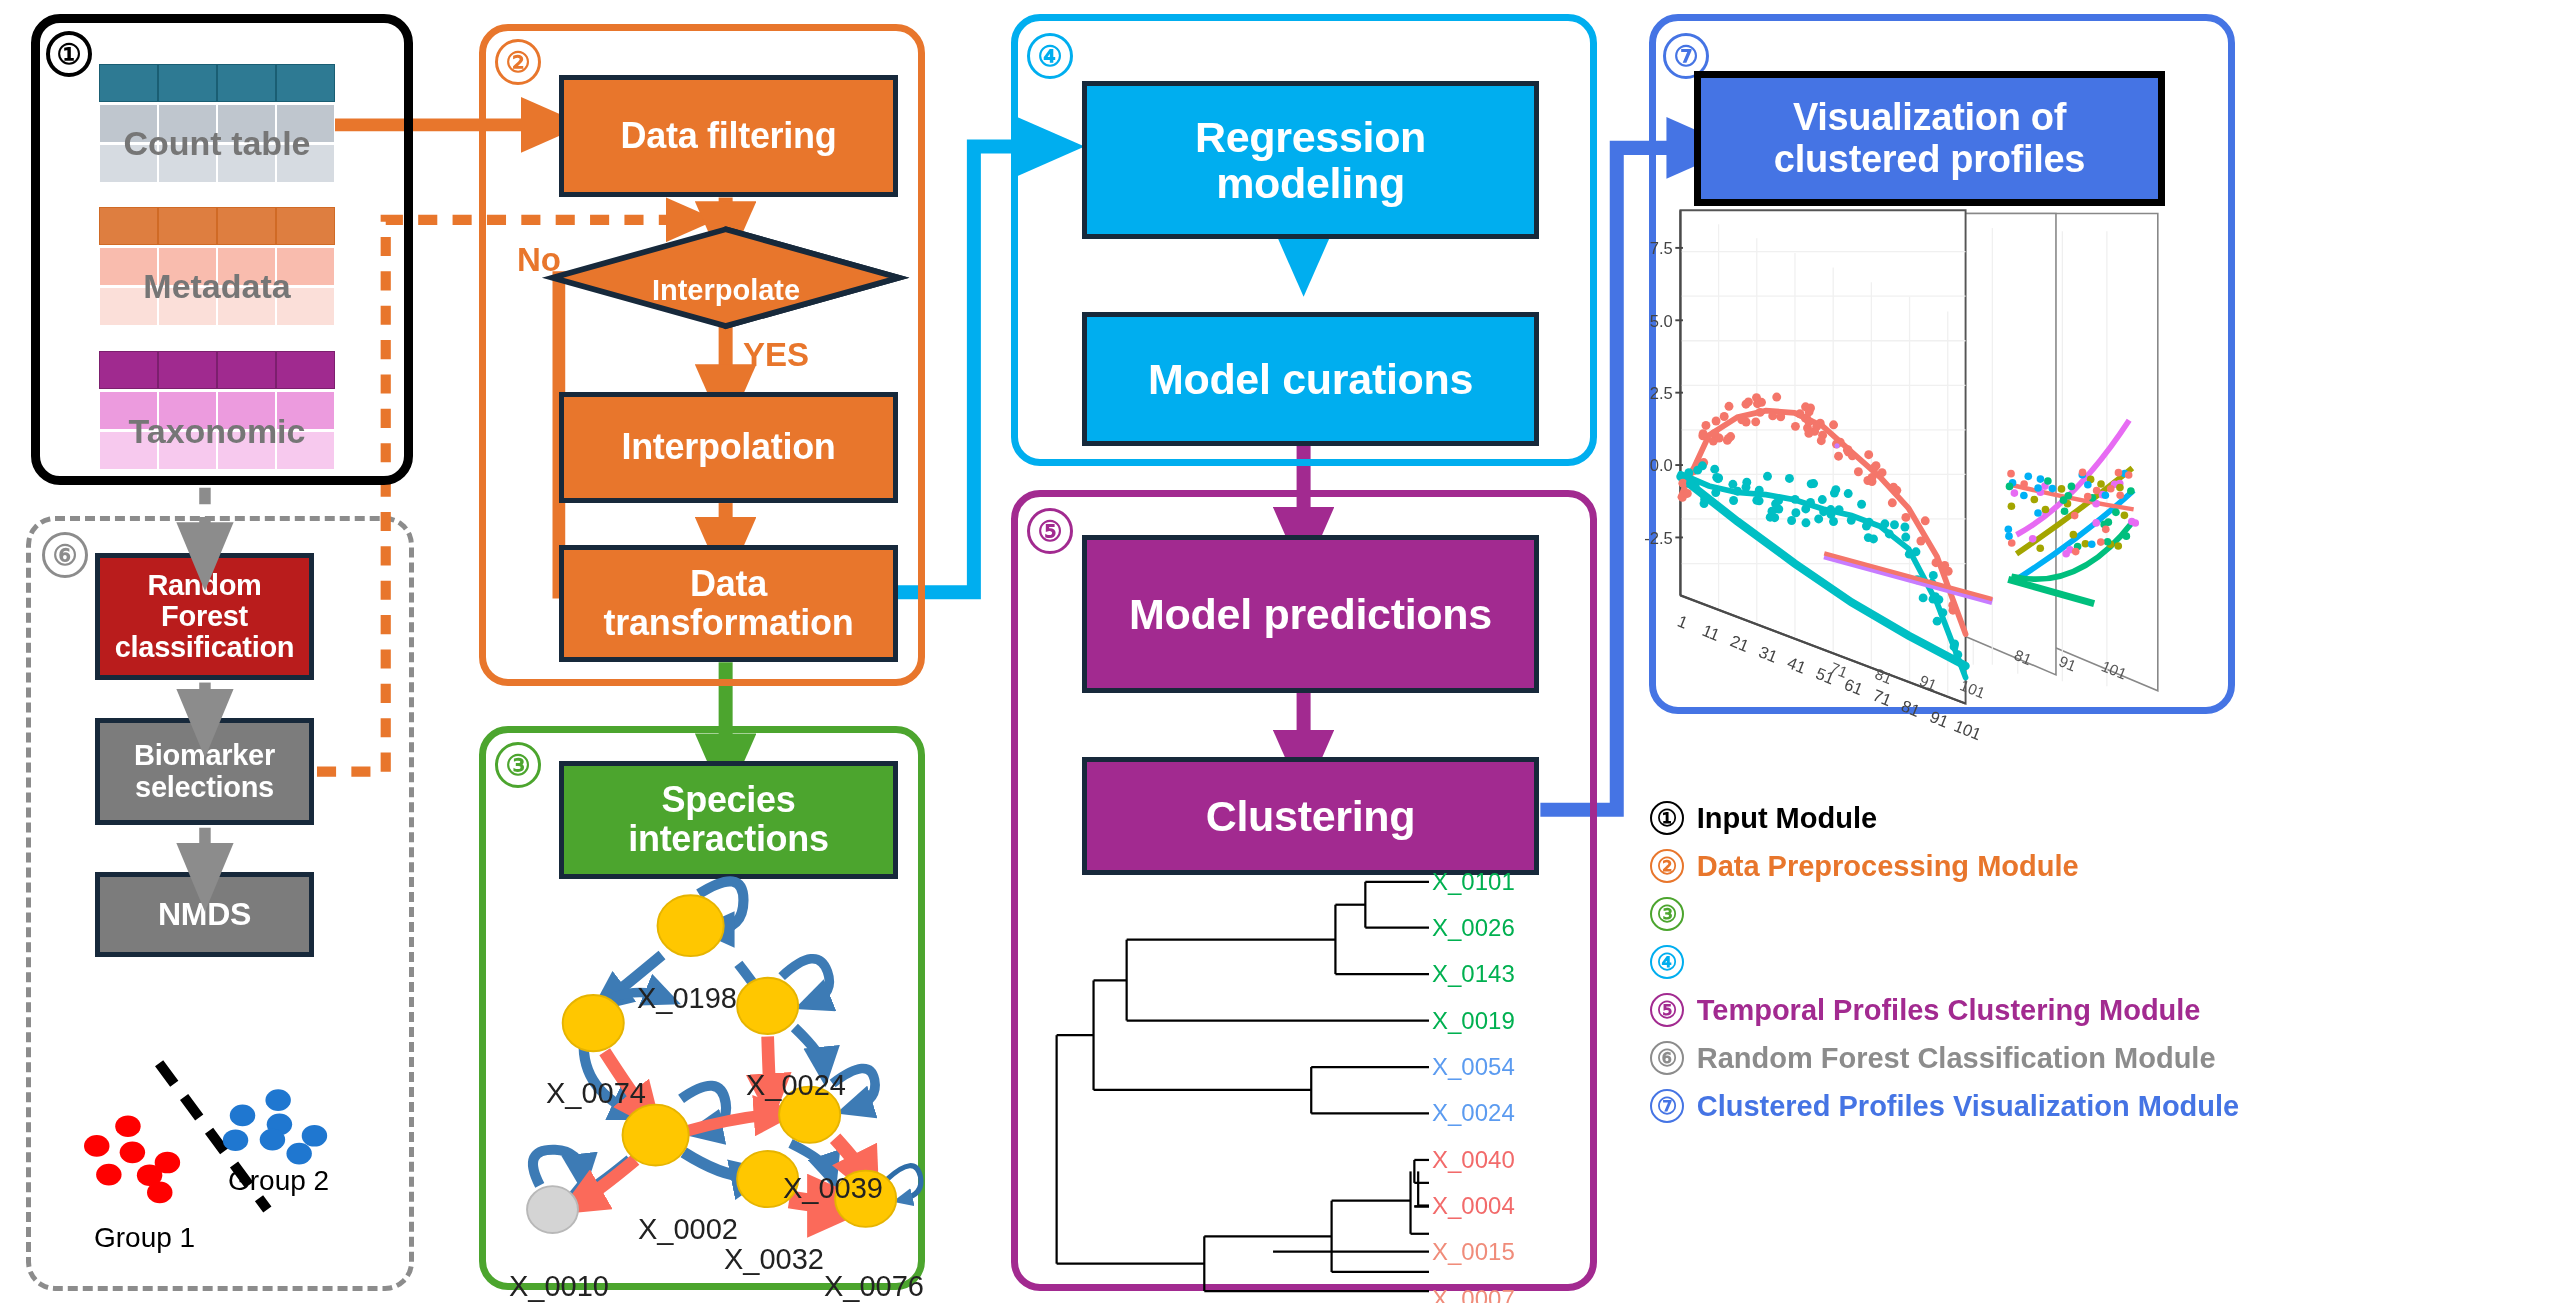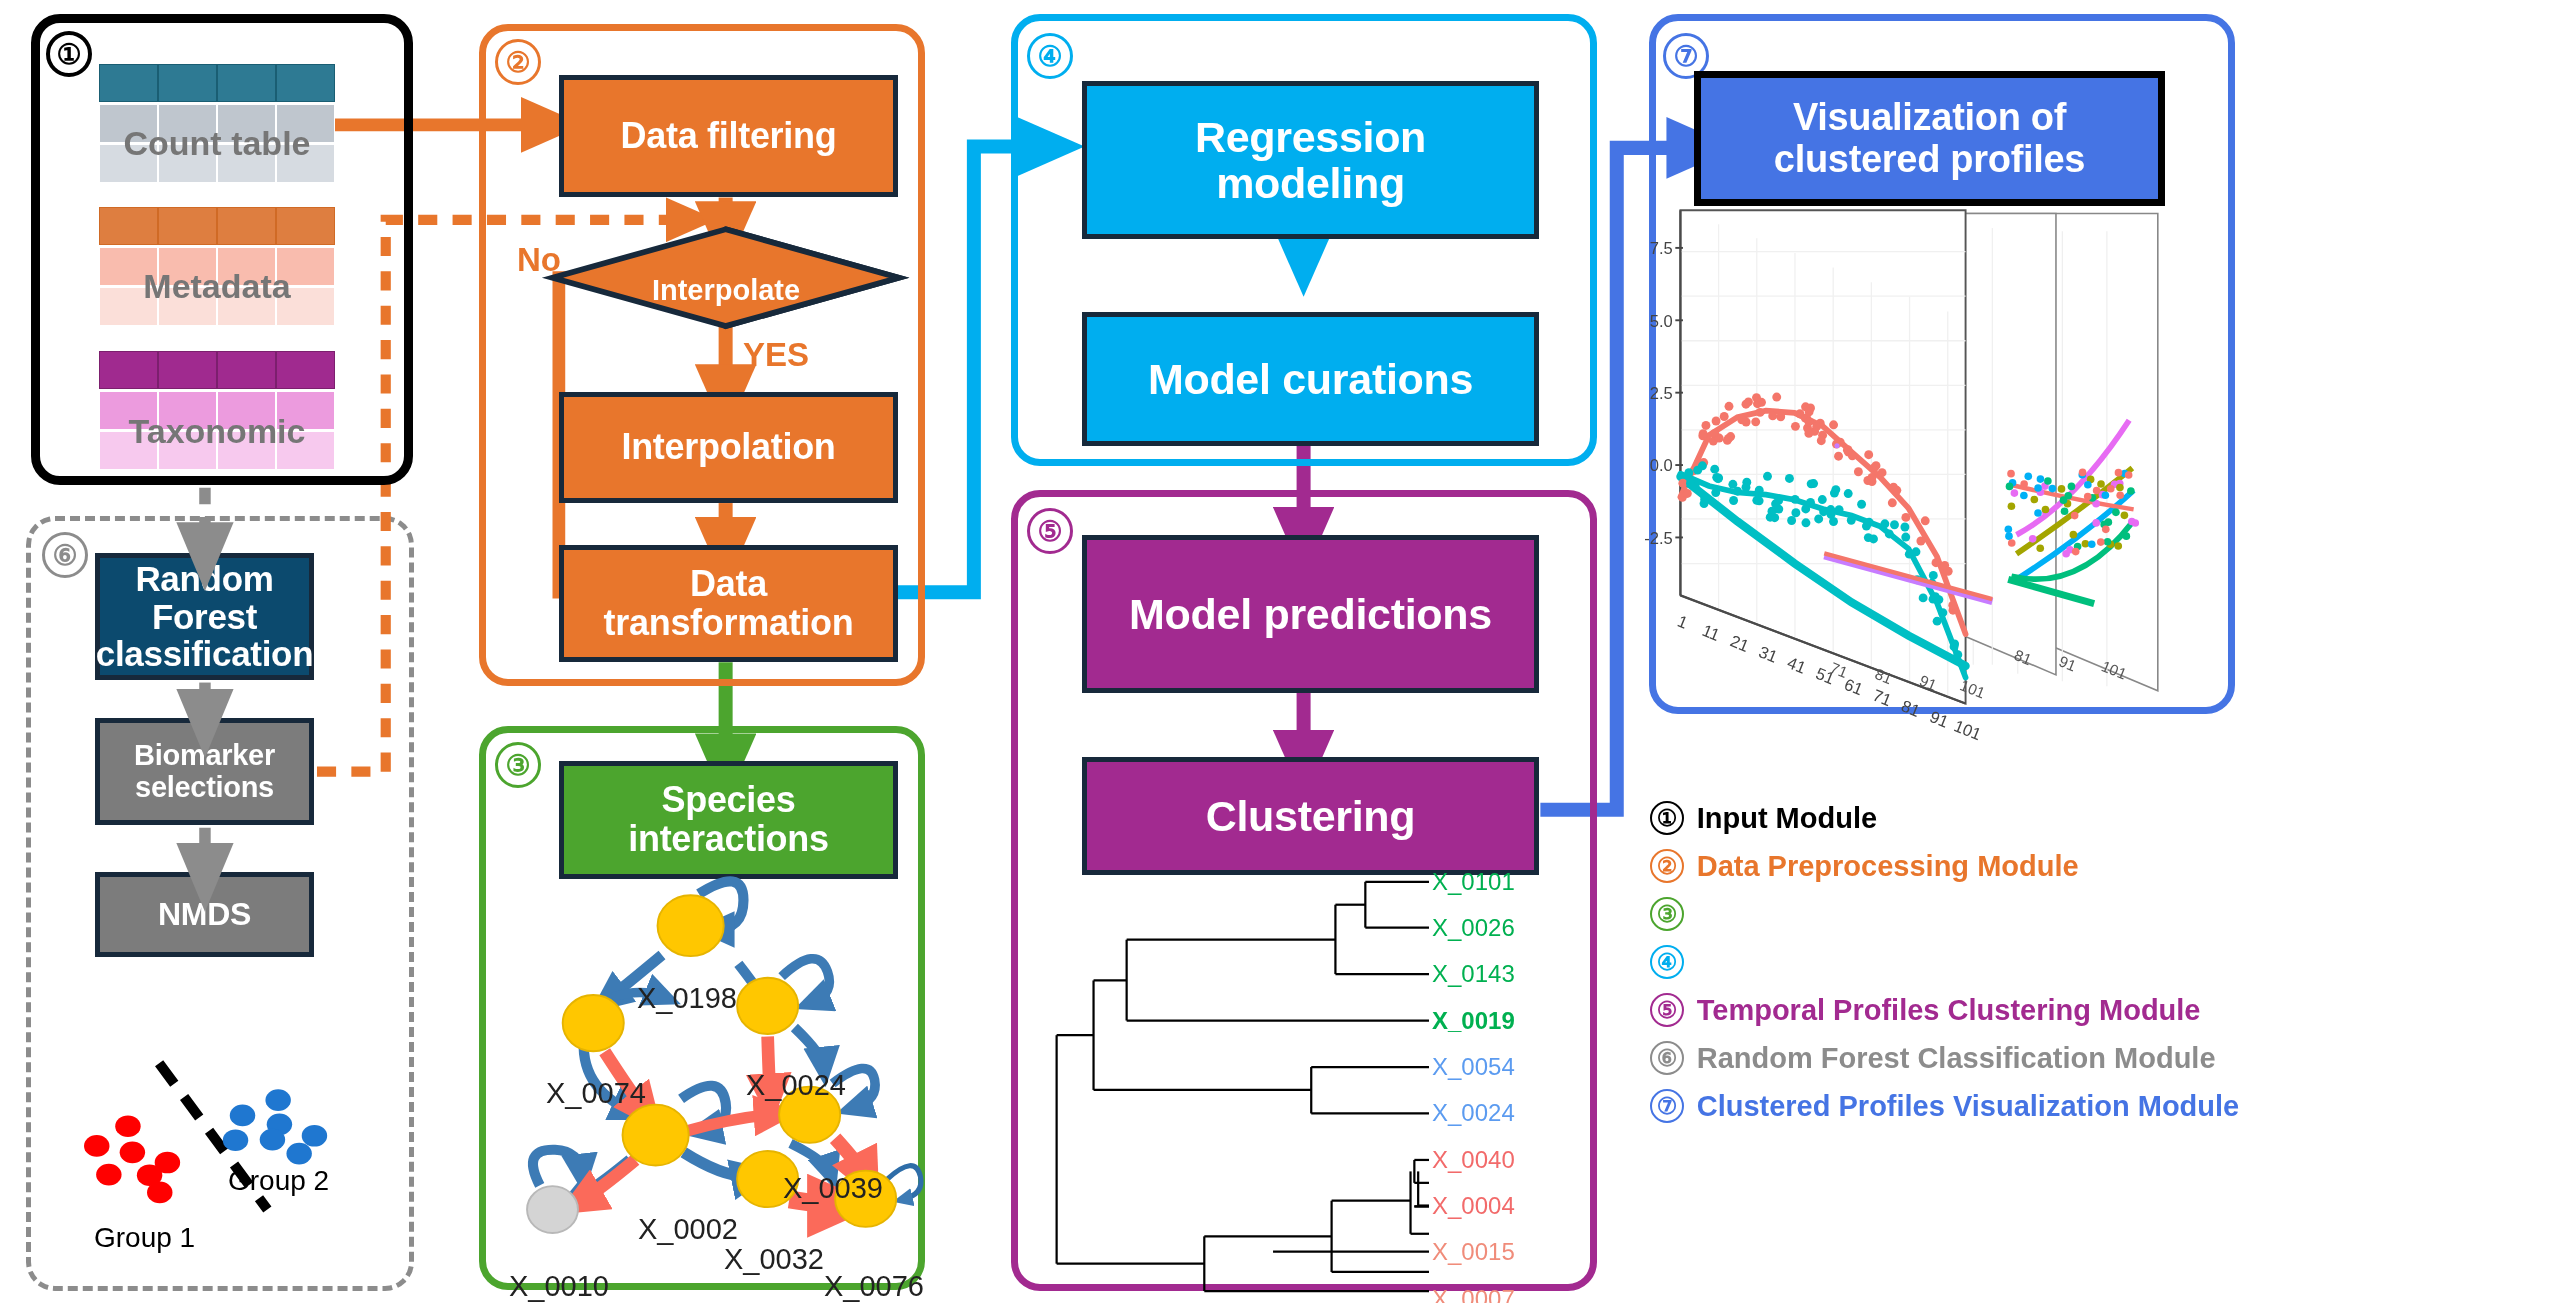--- a/index.html
+++ b/index.html
@@ -23,21 +23,21 @@
   .tbl-cap{position:absolute;width:100%;text-align:center;color:#767676;
            font-weight:700;font-size:34px;}
   svg{position:absolute;top:0;left:0;overflow:visible;}
 </style>
 </head>
 <body>
 
 <div class="mod" style="left:25.5px;top:516px;width:388px;height:775px;border:5.7px dashed #8C8C8C;"></div>
 <div class="mod-num" style="left:42px;top:532px;width:46px;height:46px;border:3.8px solid #8C8C8C;color:#8C8C8C;font-size:28px;">⑥</div>
 
-<div class="pbox" style="left:95px;top:553px;width:219px;height:127px;background:#0c4a6e;font-size:35px;padding:0 7.6px;">Random Forest classification</div>
+<div class="pbox" style="left:95px;top:553px;width:219px;height:127px;background:#b91c1c;font-size:29px;padding:0 7.6px;">Random Forest classification</div>
 <div class="pbox" style="left:95px;top:718px;width:219px;height:107px;background:#7C7C7C;font-size:29px;padding:0 7.6px;">Biomarker selections</div>
 <div class="pbox" style="left:95px;top:872px;width:219px;height:85px;background:#7C7C7C;font-size:32px;">NMDS</div>
 
 <svg width="2576" height="1304" style="pointer-events:none;" viewBox="0 0 4047 2048">
   <defs>
     <marker id="greyArrow" markerWidth="6" markerHeight="5" refX="2" refY="2.5" orient="auto">
       <polygon points="0,0 6,2.5 0,5" fill="#8C8C8C"></polygon>
     </marker>
     <marker id="orangeArrow" markerWidth="5" markerHeight="4.4" refX="2" refY="2.2" orient="auto">
       <polygon points="0,0 5,2.2 0,4.4" fill="#E8762C"></polygon>
@@ -283,21 +283,21 @@
     <path d="M 1892 1942 L 1892 2028"></path>
     <path d="M 1892 2028 L 2245 2028"></path>
     <path d="M 1892 1985 L 1660 1985"></path>
     <path d="M 1660 1626 L 1660 1985"></path>
   </g>
 </svg>
 <div id="dendroLabels">
     <div class="lbl" style="left: 1432px; top: 868px; font-size: 24px; font-weight: 400; color: rgb(0, 176, 80);">X_0101</div>
     <div class="lbl" style="left: 1432px; top: 914px; font-size: 24px; font-weight: 400; color: rgb(0, 176, 80);">X_0026</div>
     <div class="lbl" style="left: 1432px; top: 960px; font-size: 24px; font-weight: 400; color: rgb(0, 176, 80);">X_0143</div>
-    <div class="lbl" style="left: 1432px; top: 1007px; font-size: 24px; font-weight: 700; color: rgb(0, 176, 80);">X_0019</div>
+    <div class="lbl" style="left: 1432px; top: 1007px; font-size: 24px; font-weight: 400; color: rgb(0, 176, 80);">X_0019</div>
     <div class="lbl" style="left: 1432px; top: 1053px; font-size: 24px; font-weight: 400; color: rgb(91, 155, 240);">X_0054</div>
     <div class="lbl" style="left: 1432px; top: 1099px; font-size: 24px; font-weight: 400; color: rgb(91, 155, 240);">X_0024</div>
     <div class="lbl" style="left: 1432px; top: 1146px; font-size: 24px; font-weight: 400; color: rgb(242, 106, 106);">X_0040</div>
     <div class="lbl" style="left: 1432px; top: 1192px; font-size: 24px; font-weight: 400; color: rgb(242, 106, 106);">X_0004</div>
     <div class="lbl" style="left: 1432px; top: 1238px; font-size: 24px; font-weight: 400; color: rgb(240, 140, 122);">X_0015</div>
     <div class="lbl" style="left: 1432px; top: 1285px; font-size: 24px; font-weight: 400; color: rgb(240, 140, 122);">X_0007</div>
   </div>
 
 <div class="mod" style="left:1649px;top:14px;width:586px;height:700px;border:7px solid #4574E4;"></div>
 <div class="mod-num" style="left:1663px;top:33px;width:46px;height:46px;border:3.8px solid #4574E4;color:#4574E4;font-size:28px;">⑦</div>

